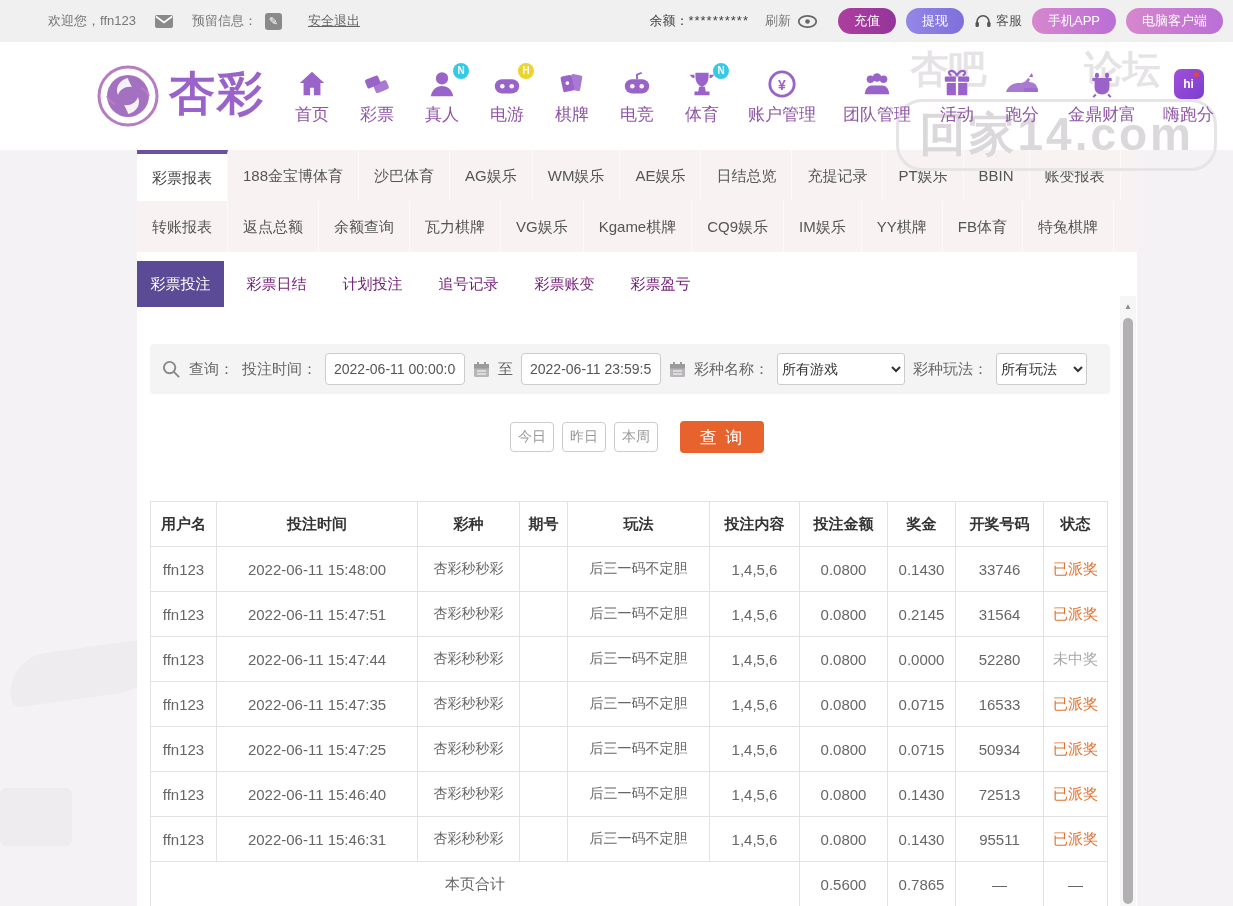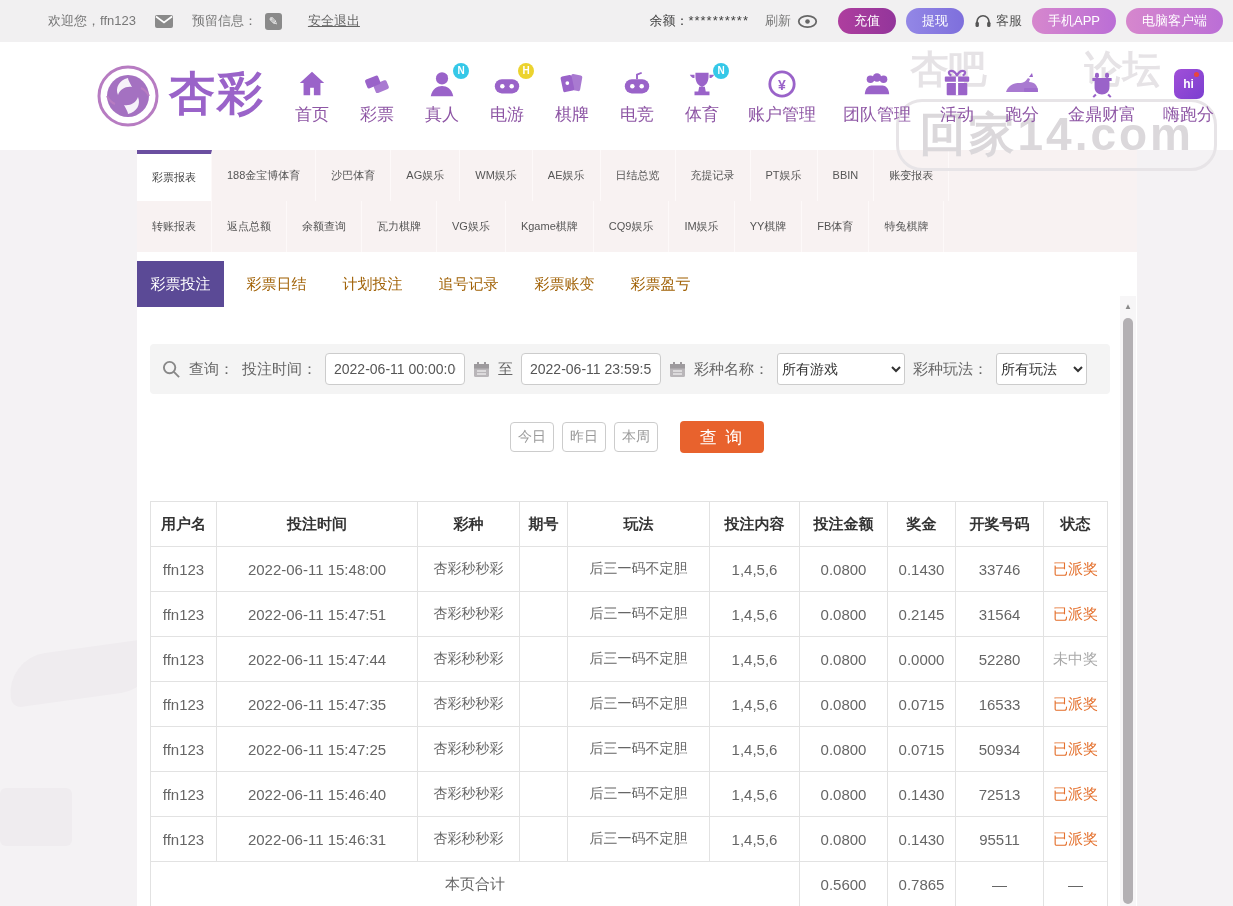--- a/index.html
+++ b/index.html
@@ -43,25 +43,25 @@
   
   .wm { position:absolute; right:16px; top:2px; z-index:1; color:#e3e0e3; user-select:none; }
   .wm-top { display:flex; gap:98px; font-size:38px; font-weight:bold; color:#e6e3e6; padding-left:14px; }
   .wm-box { margin-top:4px; border:3px solid #e7e4e7; border-radius:26px; padding:2px 20px; font-size:46px; font-weight:bold; color:#dbd8db; letter-spacing:3px; white-space:nowrap; }
 
   
   .panel { position:absolute; left:137px; top:150px; width:1000px; height:756px; background:#fff; }
 
   .tabs { background:#f8f2f2; display:flex; flex-wrap:wrap; }
   .tabs-row { display:flex; width:100%; height:51px; }
-  .tab { padding:0 15px; line-height:51px; font-size:11px; color:#555; border-right:1px solid #fdf9f9; cursor:pointer; white-space:nowrap; }
+  .tab { padding:0 15px; line-height:51px; font-size:15px; color:#555; border-right:1px solid #fdf9f9; cursor:pointer; white-space:nowrap; }
   .tab.active { background:#fff; border-top:4px solid #6b4fa0; line-height:47px; color:#444; }
 
   .subtabs { display:flex; margin-top:9px; height:46px; }
-  .subtab { width:87px; margin-right:9px; text-align:center; line-height:46px; font-size:15px; color:#a16207; cursor:pointer; }
+  .subtab { width:87px; margin-right:9px; text-align:center; line-height:46px; font-size:15px; color:#701a75; cursor:pointer; }
   .subtab.active { background:#5b4a96; color:#fff; }
 
   .searchbar { margin:37px 27px 0 13px; height:50px; background:#f4f4f4; border-radius:4px; display:flex; align-items:center; padding:0 12px; font-size:15px; color:#666; gap:8px; }
   .searchbar .lbl { white-space:nowrap; }
   .inp { width:140px; height:32px; border:1px solid #ccc; border-radius:4px; font-size:14px; color:#555; padding:0 8px; background:#fff; font-family:inherit; }
   .sel { height:32px; border:1px solid #ccc; border-radius:3px; font-size:14px; color:#333; background:#fff; font-family:inherit; }
   .sel.game { width:128px; }
   .sel.play { width:91px; }
   .cal { flex:none; }
 

